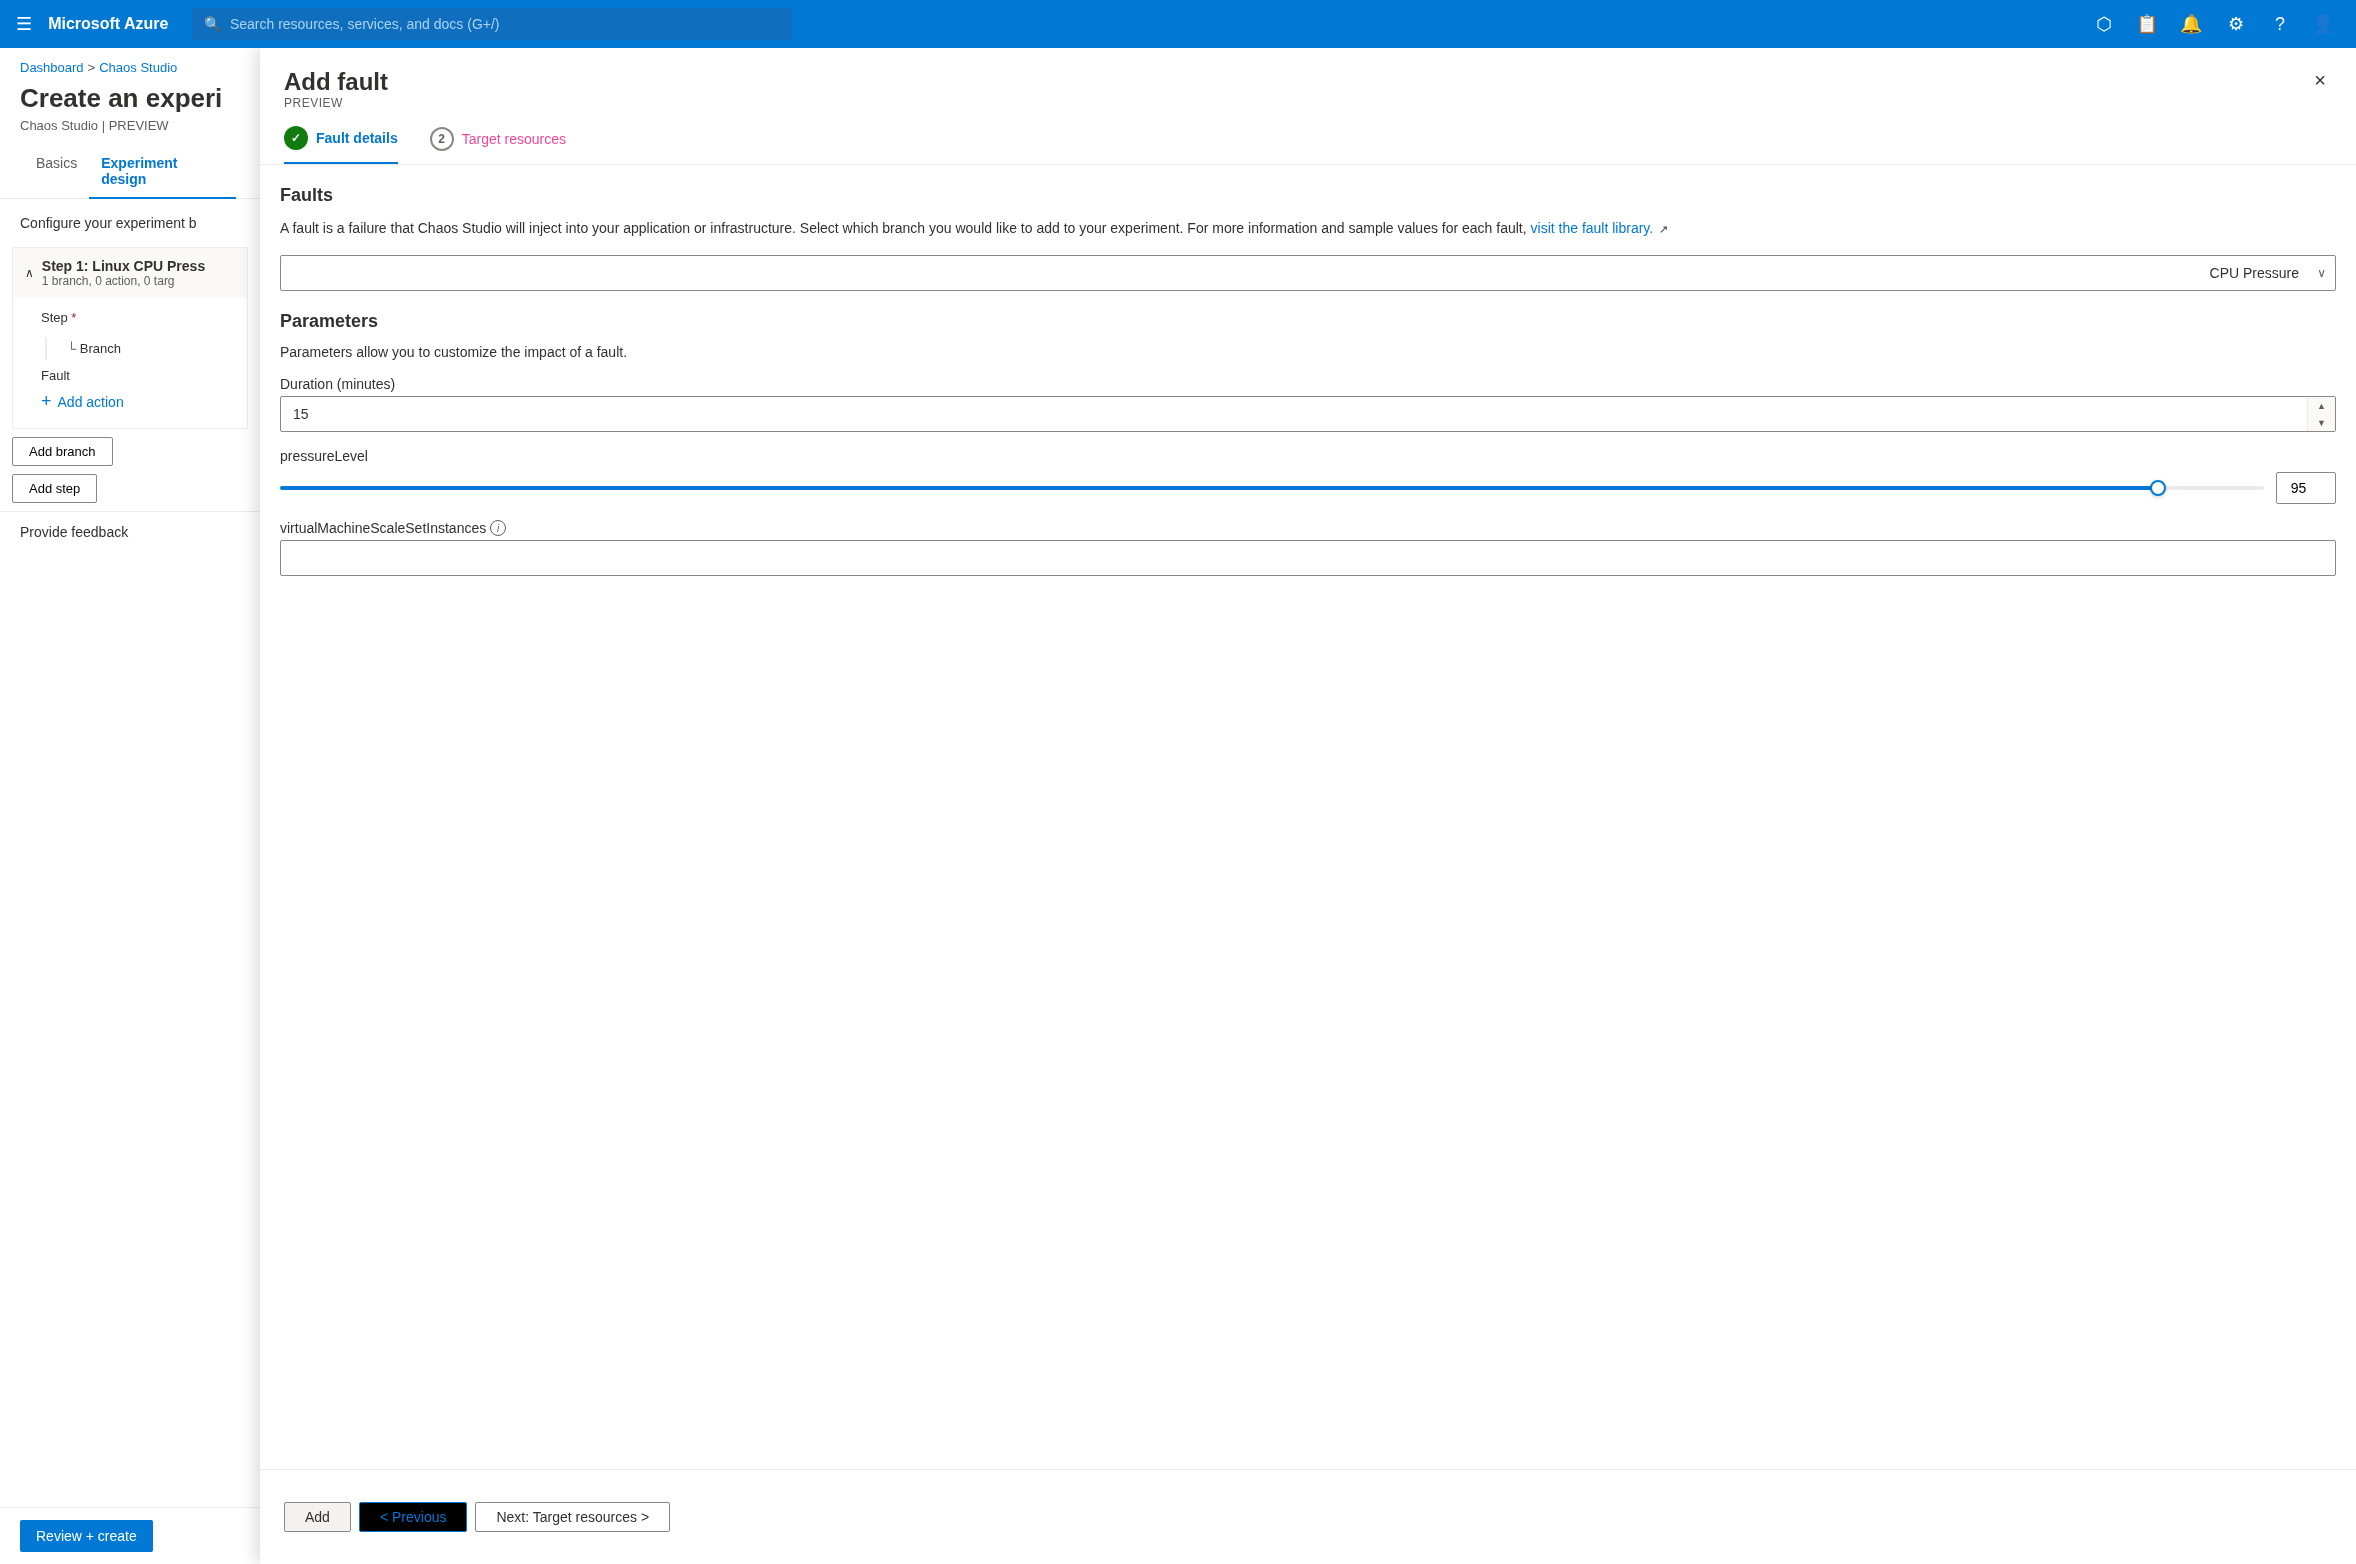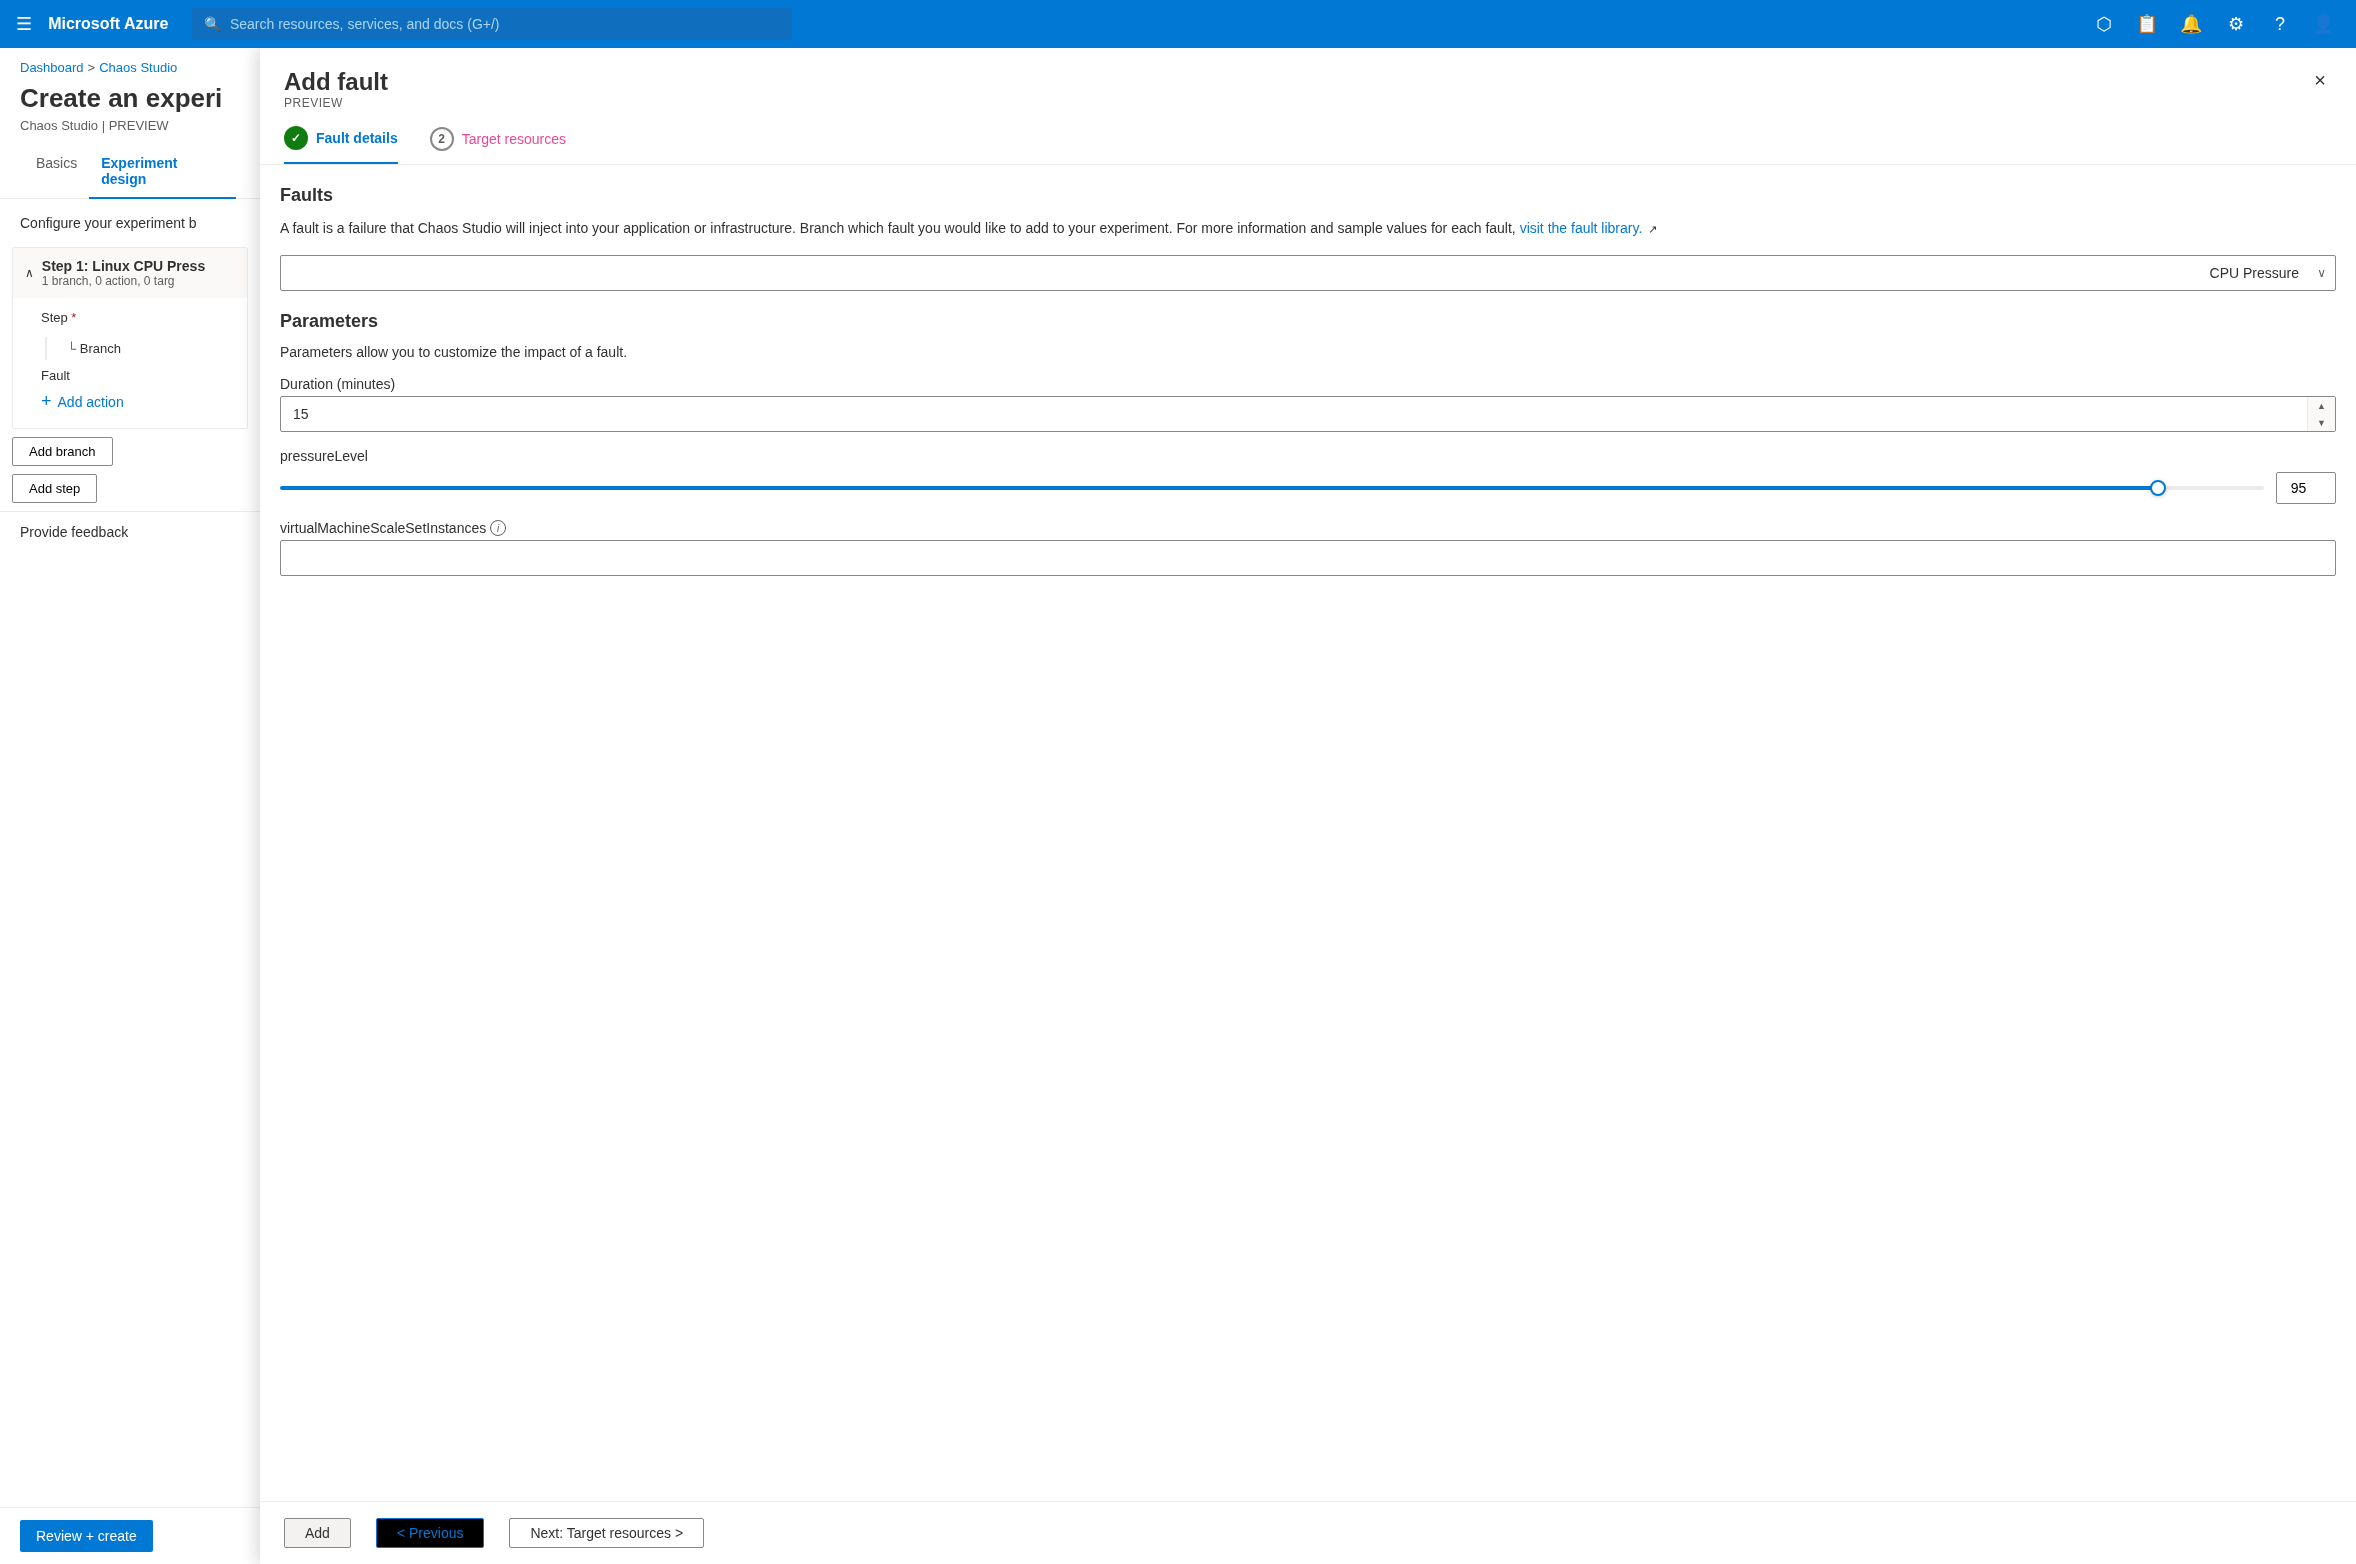--- a/index.html
+++ b/index.html
@@ -422,24 +422,24 @@
       width: 100%;
       border: 1px solid #8a8886;
       border-radius: 2px;
       padding: 6px 12px;
       font-size: 14px;
       height: 36px;
     }
 
     
     .panel-footer {
-      padding: 16px 24px;
+      padding: 32px 24px;
       border-top: 1px solid #edebe9;
       display: flex;
-      gap: 25px;
+      gap: 8px;
       flex-shrink: 0;
       background: white;
     }
     .btn-add {
       background: #f3f2f1;
       border: 1px solid #8a8886;
       color: #323130;
       padding: 6px 20px;
       font-size: 14px;
       cursor: pointer;
@@ -574,21 +574,21 @@
       <div class="wizard-step">
         <div class="step-circle pending">2</div>
         <span class="wizard-step-label">Target resources</span>
       </div>
     </div>
 
     <div class="panel-body">
 
       <div class="section-title">Faults</div>
       <p class="description-text">
-        <span>A fault is a failure that Chaos Studio will inject into your application or infrastructure. Branch which fault you would like to add to your experiment. For more information and sample values for each fault,</span>
+        <span>A fault is a failure that Chaos Studio will inject into your application or infrastructure. Select which branch you would like to add to your experiment. For more information and sample values for each fault,</span>
         <a href="#" class="description-link">visit the fault library.</a>
         <span class="ext-link-icon">↗</span>
       </p>
 
       <div class="dropdown-wrapper">
         <select class="dropdown-select">
           <option>CPU Pressure</option>
           <option>Memory Pressure</option>
           <option>Network Latency</option>
           <option>Disk Pressure</option>

